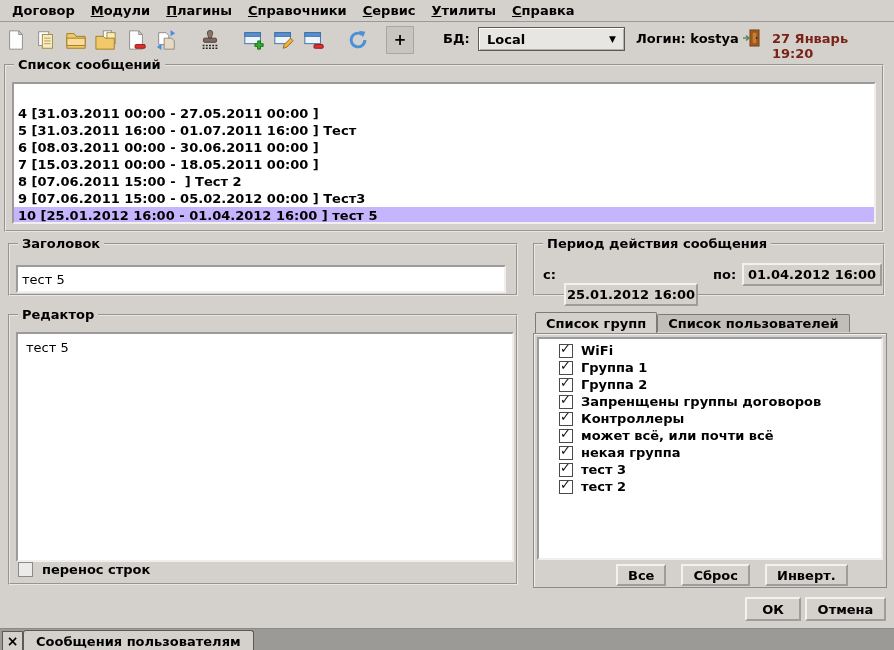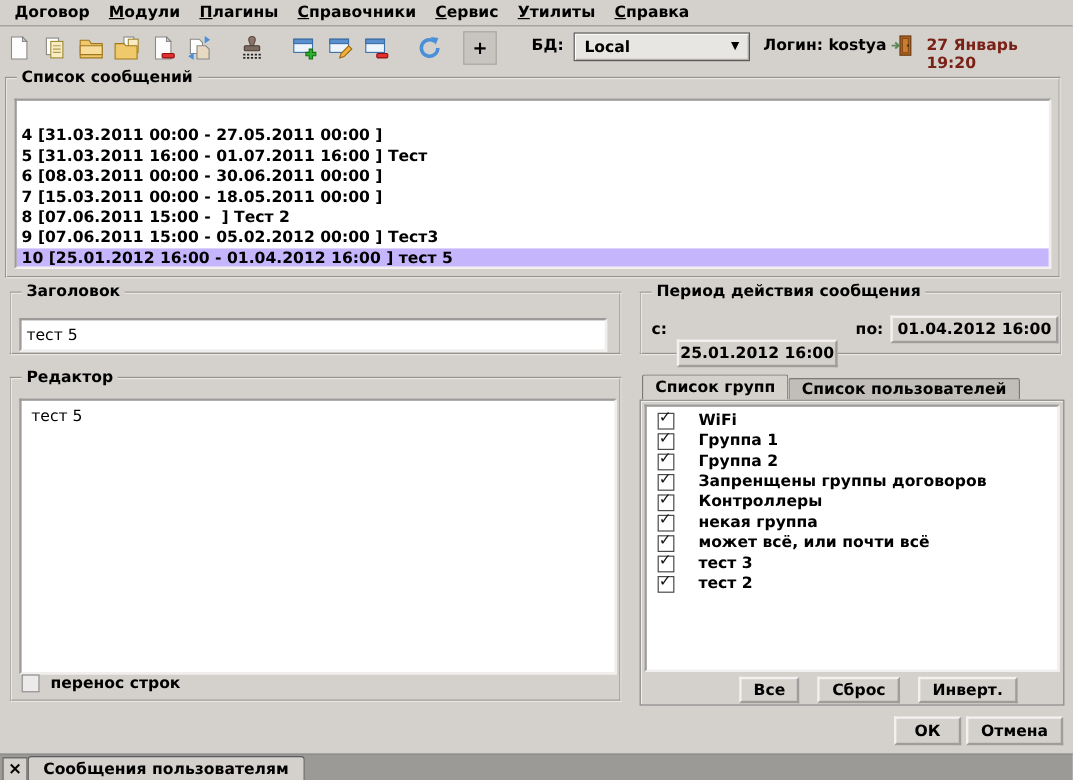--- a/index.html
+++ b/index.html
@@ -63,28 +63,28 @@
   .g-editor { left:8px; top:314px; width:510px; height:271px; }
   .editor-area { position:absolute; left:6px; top:16px; width:calc(100% - 28px); height:214px;
     border:2px inset #f0efed; background:#fff; font:13px "DejaVu Sans",sans-serif;
     padding:6px 8px; resize:none; outline:none; }
   .wrap-row { position:absolute; left:8px; bottom:6px; display:flex; align-items:center; gap:9px; }
   .wrap-box { width:13px; height:13px; background:#ecebe9; border:1px solid #8a8a8a; position:relative; }
   .wrap-label { font-weight:bold; font-size:13px; }
 
   
   .right-panel { position:absolute; left:533px; top:312px; width:354px; height:276px; }
-  .tabs { position:absolute; top:0; left:2px; height:21px; display:flex; align-items:flex-end; }
+  .tabs { position:absolute; top:0; left:2px; height:21px; display:flex; align-items:center; }
   .tab { font-weight:bold; font-size:13px; padding:2px 10px; border:1px solid #7a7a7a; border-bottom:none;
     background:#c1beb9; border-radius:2px 2px 0 0; height:18px; box-sizing:border-box; line-height:14px; }
   .tab.active { background:#d4d1cc; height:21px; padding-top:4px; position:relative; z-index:2; }
   .tab-frame { position:absolute; top:21px; left:0; right:0; bottom:0; border:1px solid #8a8a8a;
     box-shadow:inset 1px 1px 0 #f0efec; background:#d4d1cc; }
   .group-list { position:absolute; left:3px; right:3px; top:3px; height:223px; overflow:hidden; padding-top:3px; }
-  .chk-row { height:17px; display:flex; align-items:center; padding-left:9px; gap:20px;text-align:right; }
+  .chk-row { height:17px; display:flex; align-items:center; padding-left:20px; gap:8px;text-align:right; }
   .cb { width:12px; height:12px; background:#fff; border:1px solid #4a4a4a; position:relative; flex:none; }
   .cb.checked::after { content:"✓"; position:absolute; top:-4px; left:0; font-size:13px; font-weight:bold; color:#111; }
   .chk-label { font-weight:bold; font-size:13px; white-space:nowrap; }
   .panel-buttons { position:absolute; left:82px; top:230px; display:flex; gap:15px;border-radius:11px; }
   .grp-btn { height:22px; padding:0 10px; }
 
   
   .ok-btn { position:absolute; left:745px; top:597px; width:56px; height:24px; }
   .cancel-btn { position:absolute; left:805px; top:597px; width:81px; height:24px; }
 
@@ -294,26 +294,26 @@
           <span class="chk-label">Запренщены группы договоров</span>
         </div>
 
         <div class="chk-row">
           <span class="cb checked"></span>
           <span class="chk-label">Контроллеры</span>
         </div>
 
         <div class="chk-row">
           <span class="cb checked"></span>
+          <span class="chk-label">может всё, или почти всё</span>
+        </div>
+
+        <div class="chk-row">
+          <span class="cb checked"></span>
           <span class="chk-label">некая группа</span>
-        </div>
-
-        <div class="chk-row">
-          <span class="cb checked"></span>
-          <span class="chk-label">может всё, или почти всё</span>
         </div>
 
         <div class="chk-row">
           <span class="cb checked"></span>
           <span class="chk-label">тест 3</span>
         </div>
 
         <div class="chk-row">
           <span class="cb checked"></span>
           <span class="chk-label">тест 2</span>

